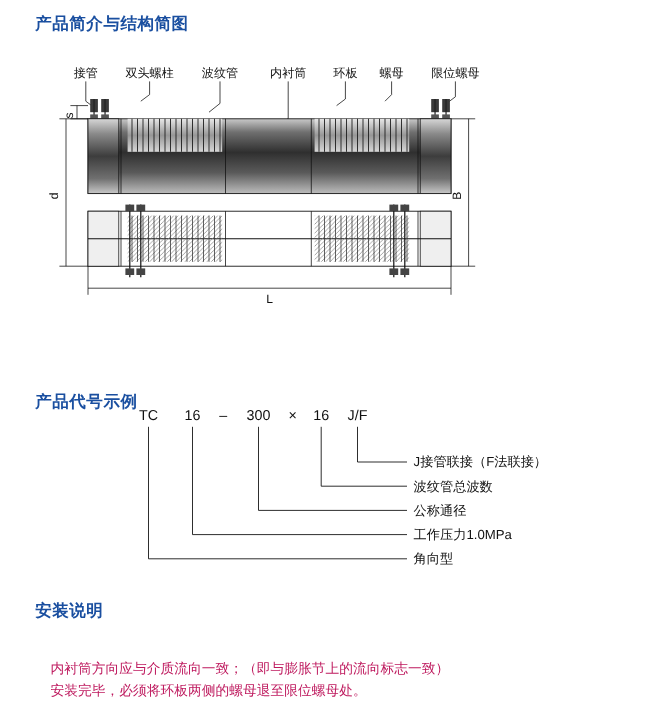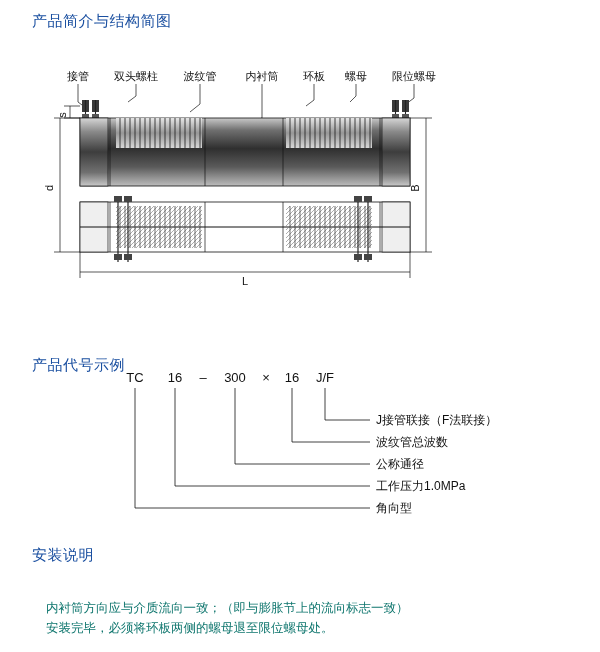--- a/index.html
+++ b/index.html
@@ -11,49 +11,49 @@
     height: 652px;
     background: #ffffff;
     font-family: "Liberation Sans", sans-serif;
     color: #1a1a1a;
     position: relative;
     overflow: hidden;
   }
   .section-title {
     color: #1a4fa0;
     font-size: 15px;
-    font-weight: normal;
+    font-weight: bold;
     letter-spacing: 0.5px;
   }
   #title-1 { position: absolute; left: 32px; top: 12px; }
   #title-2 { position: absolute; left: 32px; top: 356px; }
   #title-3 { position: absolute; left: 32px; top: 546px; }
 
   .fig-wrap {
     position: absolute;
     left: 40px;
-    top: 56px;
+    top: 46px;
     width: 520px;
     height: 230px;
   }
   .code-wrap {
     position: absolute;
     left: 40px;
     top: 368px;
     width: 520px;
     height: 160px;
   }
   .notes {
     position: absolute;
     left: 46px;
     top: 598px;
     width: 520px;
     font-size: 12.5px;
     line-height: 20px;
-    color: #0f766e;
+    color: #be185d;
   }
   .notes div { white-space: nowrap; }
 
   svg { display: block; }
   text {
     font-family: "Liberation Sans", sans-serif;
     fill: #111;
   }
   .lbl { font-size: 11px; }
   .dimlbl { font-size: 11px; }

